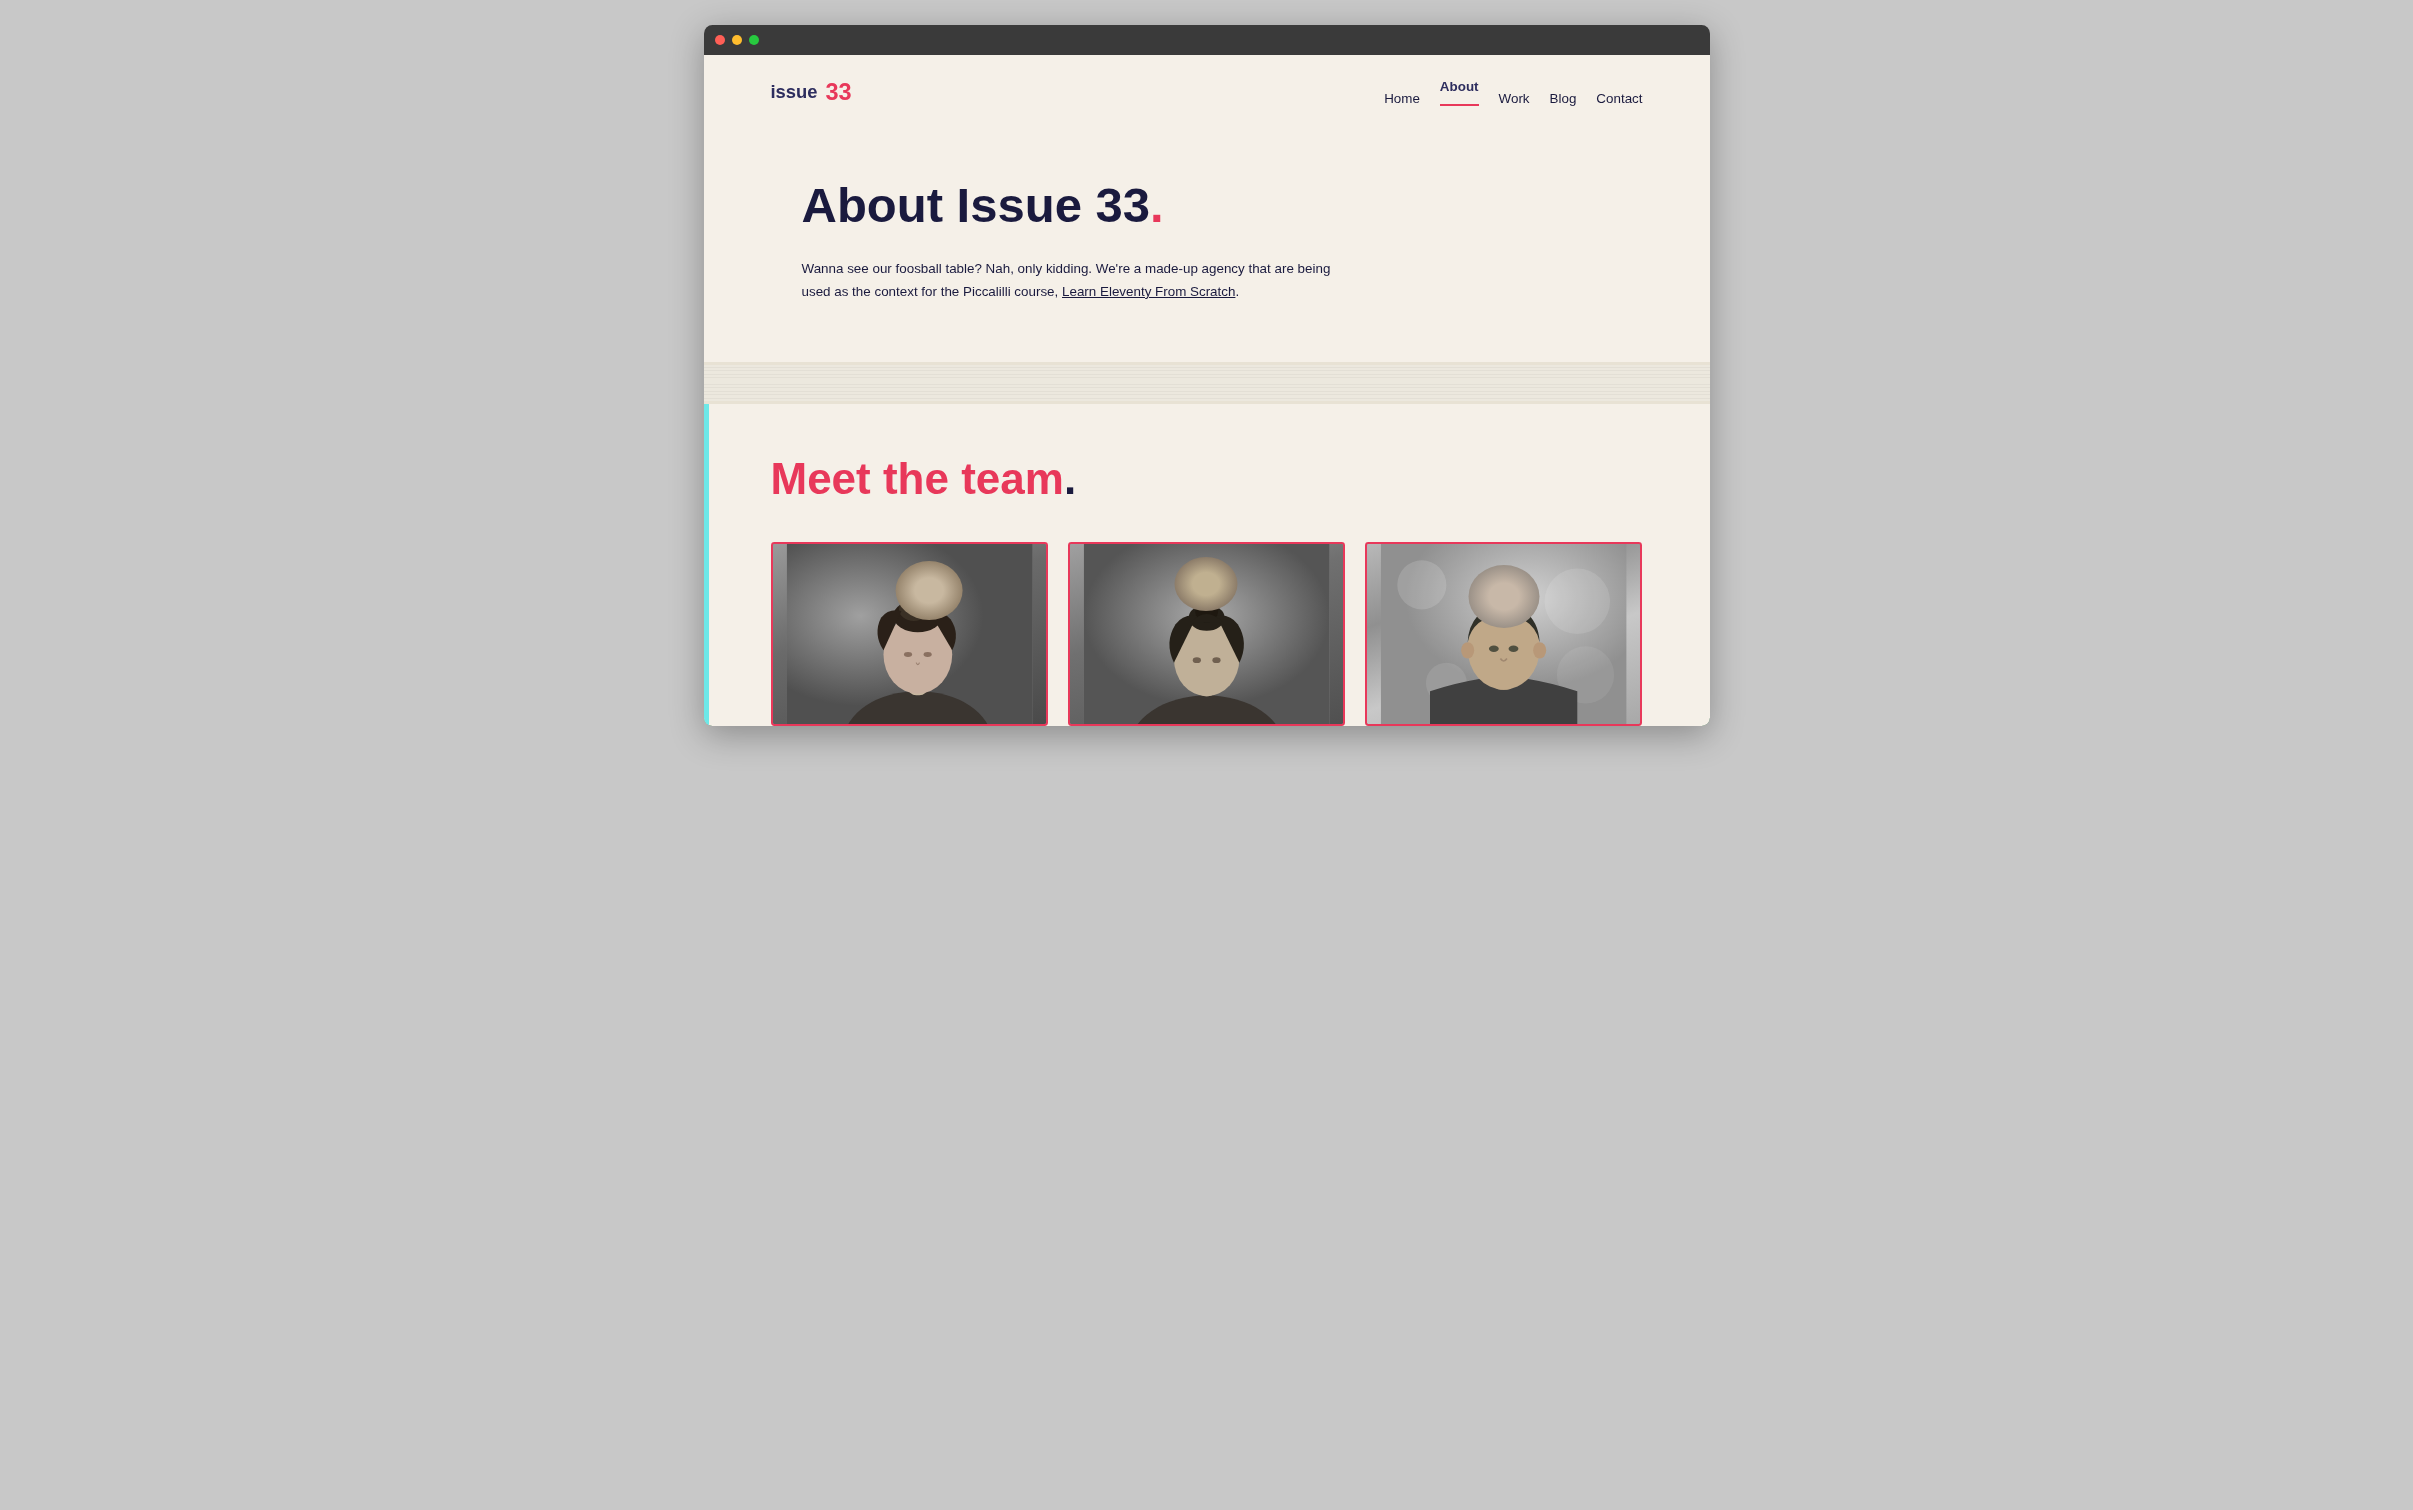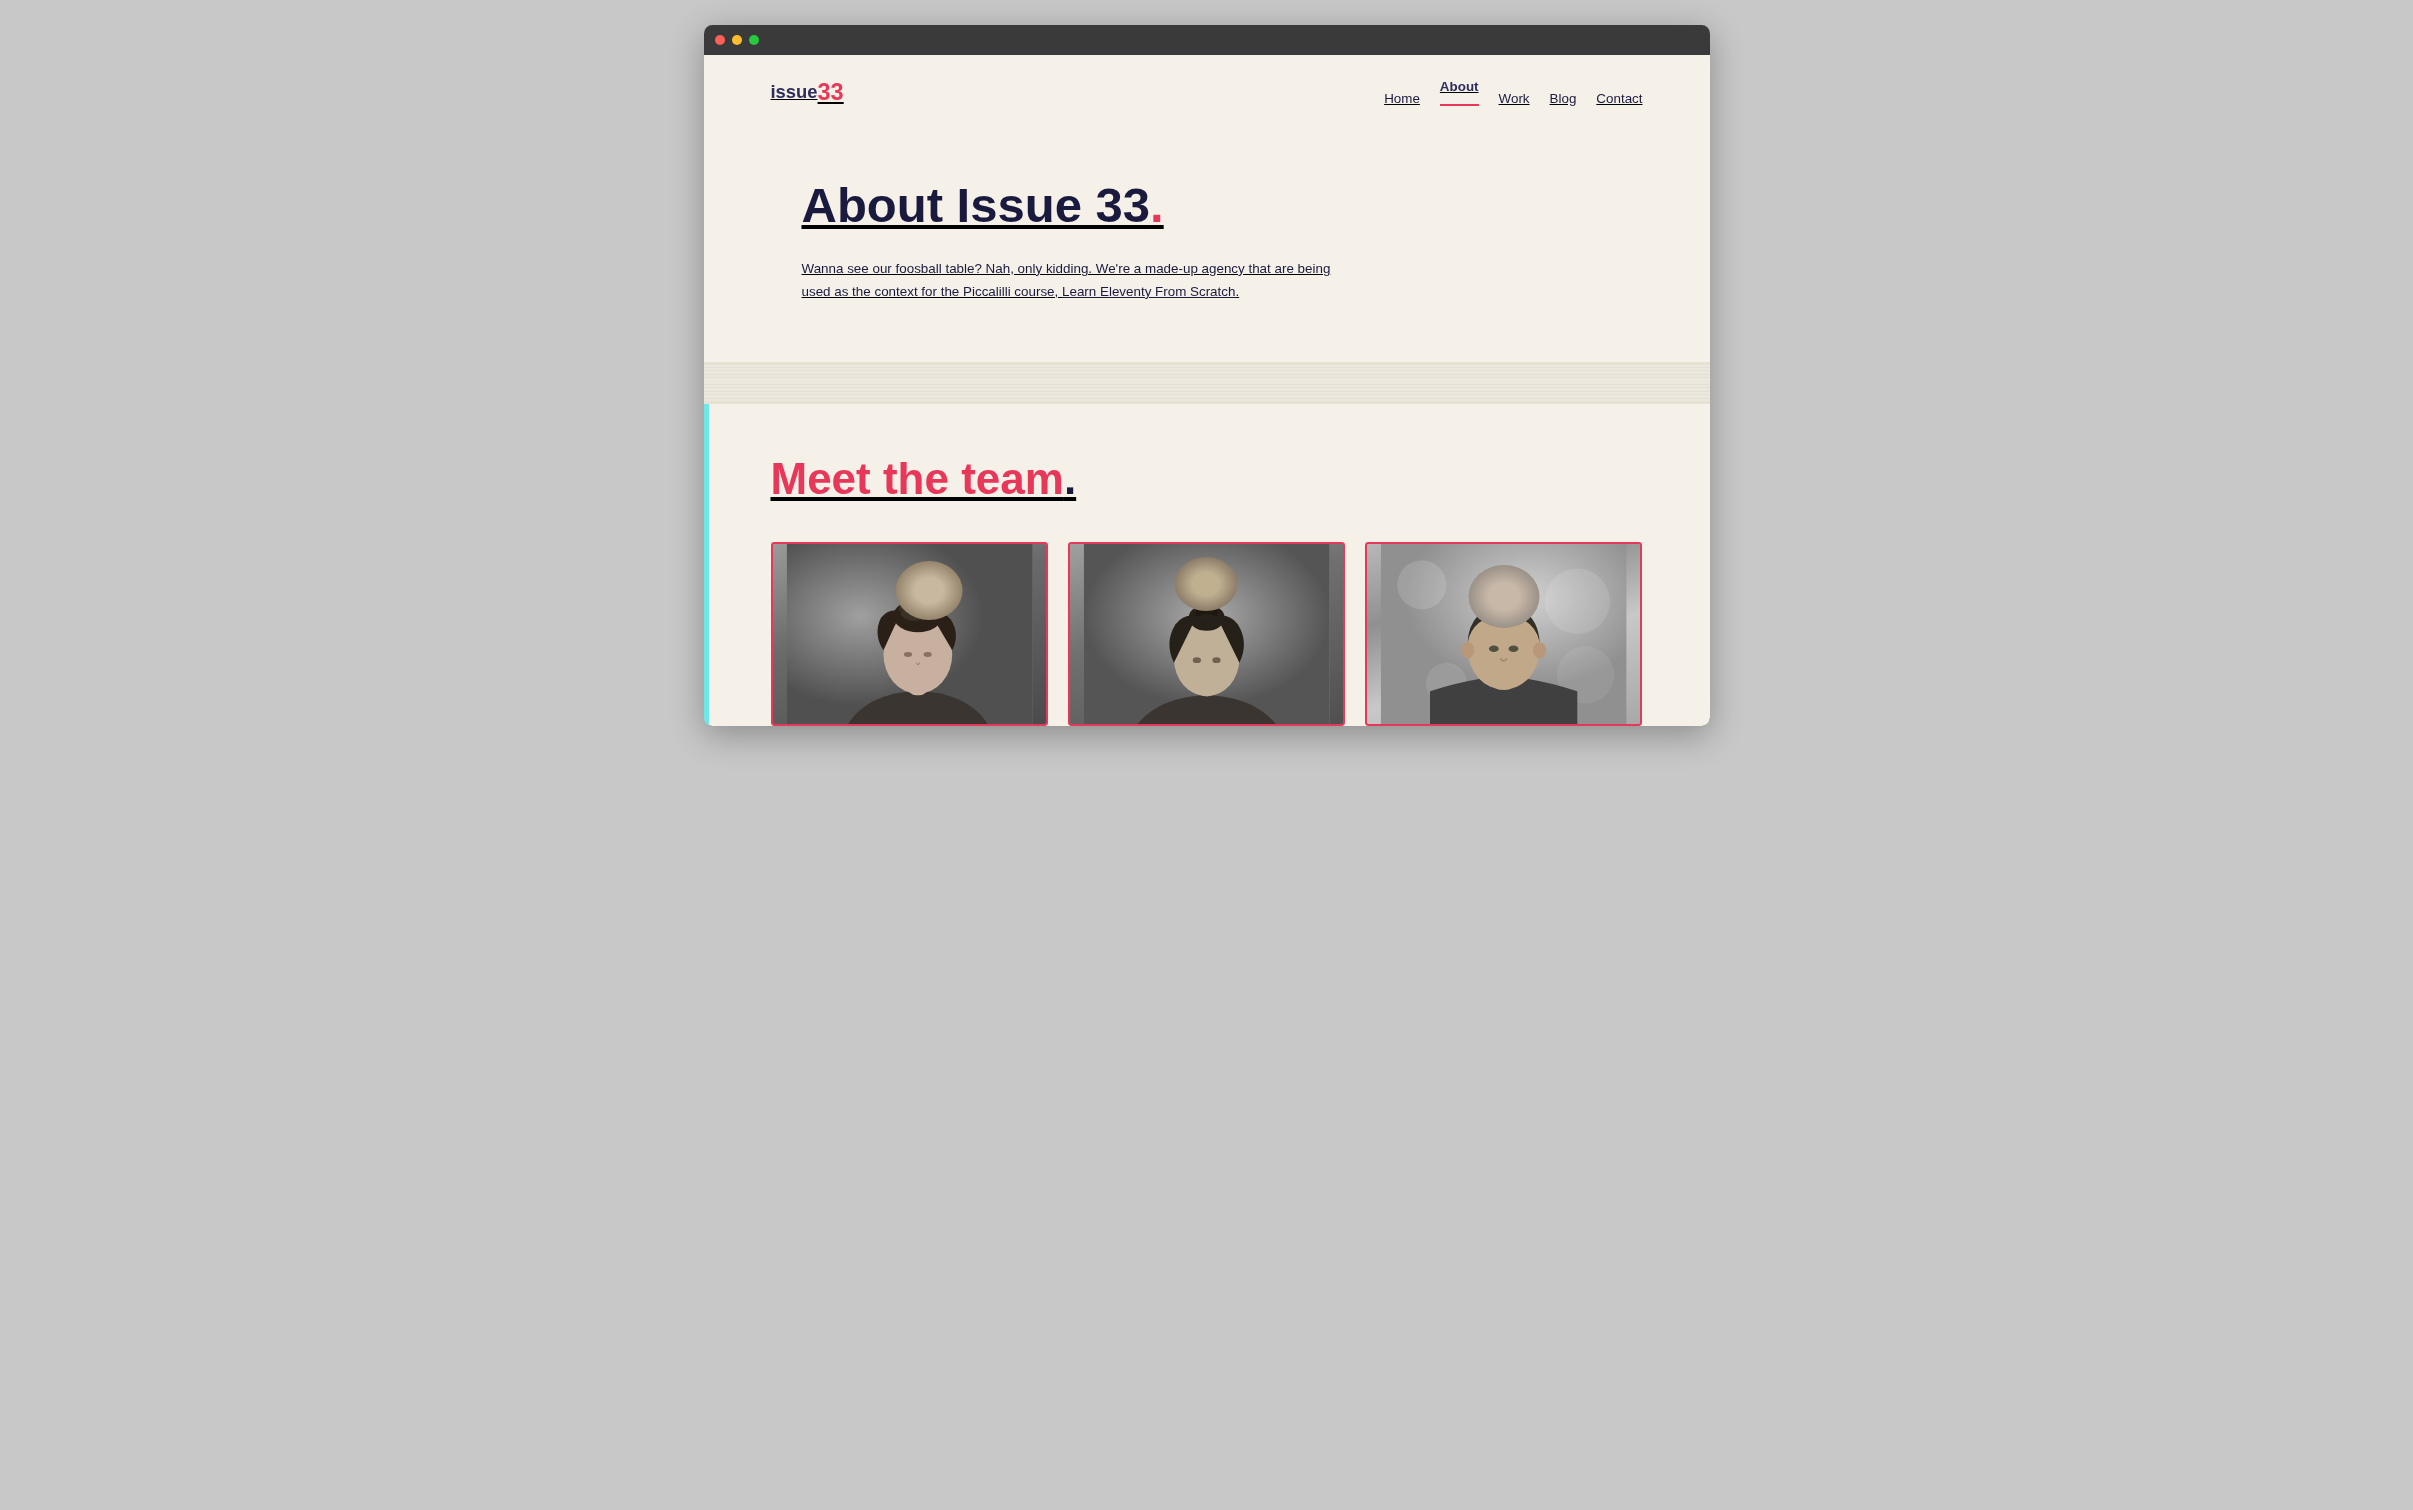--- a/index.html
+++ b/index.html
@@ -35,21 +35,20 @@
       width: 10px;
       height: 10px;
       border-radius: 50%;
     }
     .browser-dot.red { background: #ff5f56; }
     .browser-dot.yellow { background: #ffbd2e; }
     .browser-dot.green { background: #27c93f; }
 
     .page-wrapper {
       background: #14532d;
-      text-decoration: underline;
     }
 
     
     .site-header {
       background: #f5f0e8;
       padding: 23.5px 67px;
       display: flex;
       align-items: center;
       justify-content: space-between;
       border-bottom: none;
@@ -66,21 +65,21 @@
 
     .logo-text {
       color: #2d2d5e;
       font-weight: 700;
     }
 
     .logo-number {
       color: #e8385a;
       font-size: 23.5px;
       font-weight: 900;
-      margin-left: 0;
+      margin-left: 8px;
     }
 
     nav {
       display: flex;
       align-items: flex-end;
       gap: 20px;
     }
 
     nav a {
       text-decoration: none;

